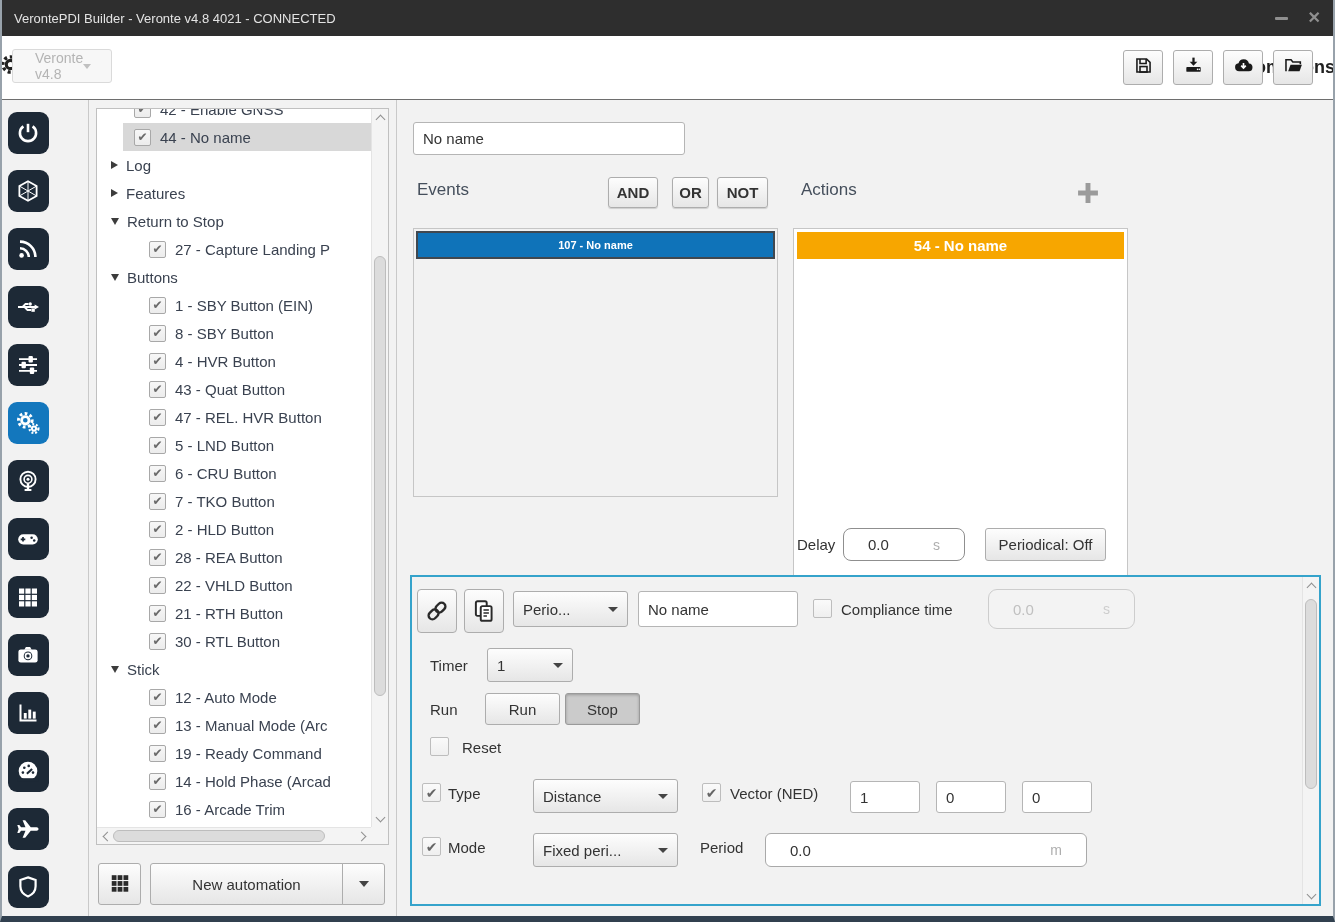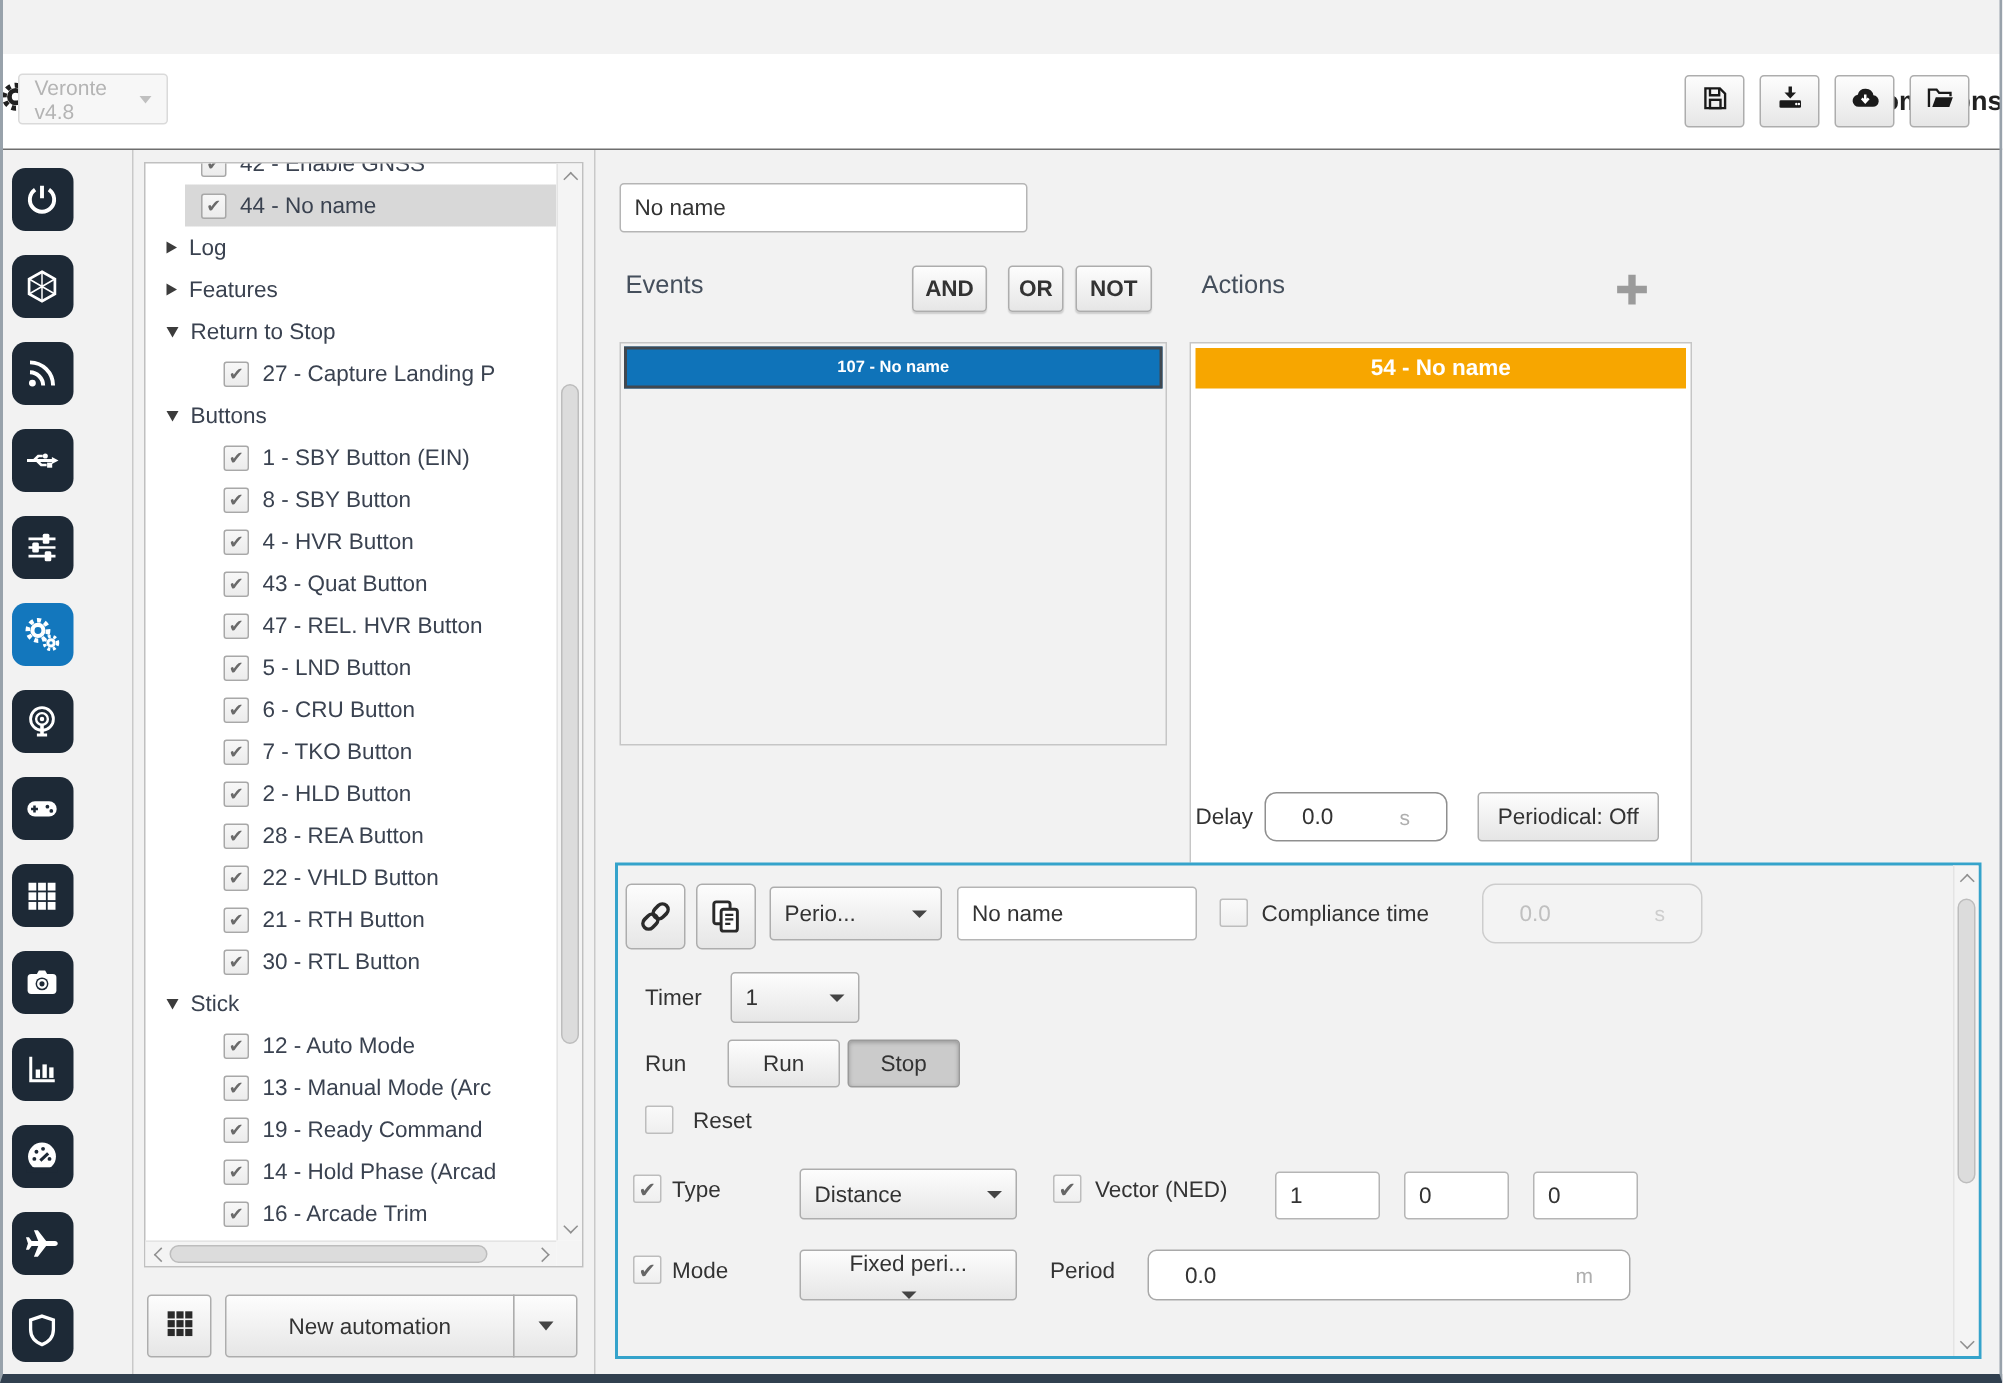--- a/index.html
+++ b/index.html
@@ -10,21 +10,21 @@
   .titlebar{position:absolute;top:0;left:0;right:0;height:36px;background:#2e2e2e;display:flex;align-items:center;padding:0 14px;box-sizing:border-box;}
   .titlebar .tb-title{color:#e3e3e3;font-size:13px;}
   .tb-controls{margin-left:auto;display:flex;align-items:center;gap:20px;}
   .min-dash{display:inline-block;width:13px;height:3px;background:#8f8f8f;border-radius:1px;}
   .close-x{color:#8f8f8f;font-size:16px;font-weight:bold;line-height:16px;}
 
   
   .header{position:absolute;top:36px;left:0;right:0;height:64px;background:#fff;border-bottom:1px solid #6e6e6e;box-sizing:border-box;}
   .header-title{position:absolute;inset:0;display:flex;align-items:center;justify-content:space-between;gap:9px;font-weight:bold;font-size:18px;color:#212121;}
   .header-title .icon svg{display:block;}
-  .device-dd{position:absolute;left:12px;top:13px;width:100px;height:34px;background:#f7f7f7;border:1px solid #dadada;border-radius:3px;display:flex;align-items:center;justify-content:space-between;padding:0 10px;box-sizing:border-box;color:#b4b4b4;font-size:14px;}
+  .device-dd{position:absolute;left:12px;top:13px;width:100px;height:34px;background:#f7f7f7;border:1px solid #dadada;border-radius:3px;display:flex;align-items:center;justify-content:space-between;padding:0 22px;box-sizing:border-box;color:#b4b4b4;font-size:14px;}
   .device-dd .tri{border-top:5px solid #c0c0c0;border-left:4px solid transparent;border-right:4px solid transparent;width:0;height:0;}
   .toolbar{position:absolute;right:22px;top:14px;display:flex;gap:10px;}
   .tool-btn{width:38px;height:33px;background:linear-gradient(#fdfdfd,#e6e6e6);border:1px solid #adadad;border-radius:3px;display:flex;align-items:center;justify-content:center;color:#1a1a1a;}
 
   
   .rail{position:absolute;left:0;top:100px;width:56px;bottom:0;display:flex;flex-direction:column;align-items:center;padding-top:12px;gap:16px;box-sizing:border-box;}
   .rail-btn{width:41px;height:42px;border-radius:9px;background:#1d2936;display:flex;align-items:center;justify-content:center;color:#fff;flex:0 0 auto;}
   .rail-btn.active{background:#1377bd;}
   .rail-btn svg{display:block;}
 
@@ -97,20 +97,27 @@
   .vec-wrap{position:absolute;left:438px;top:204px;display:flex;gap:16px;}
   .vec-wrap input{width:70px;height:32px;}
   .period-input{position:absolute;left:353px;top:256px;width:322px;height:34px;border-radius:6px;border:1px solid #a9a9a9;}
   .escroll{position:absolute;top:0;right:0;bottom:0;width:17px;background:#f4f4f4;border-left:1px solid #e4e4e4;box-sizing:border-box;}
 </style>
 </head>
 <body>
 
 <div class="window">
 
+  <div class="titlebar">
+    <span class="tb-title">VerontePDI Builder - Veronte v4.8 4021 - CONNECTED</span>
+    <span class="tb-controls">
+      <span class="min-dash"></span>
+      <span class="close-x">✕</span>
+    </span>
+  </div>
 
   <div class="header">
     <div class="header-title">
       <span class="icon" id="header-gear" style="color: rgb(33, 33, 33);">
           <svg width="27" height="27" viewBox="0 0 24 24">
             <circle cx="9.3" cy="9.3" r="6.8" stroke="currentColor" fill="none" stroke-width="3" stroke-dasharray="2.7 2.5"></circle>
             <circle cx="9.3" cy="9.3" r="3.7" stroke="currentColor" fill="none" stroke-width="2.8"></circle>
             <circle cx="18" cy="17.6" r="4.4" stroke="currentColor" fill="none" stroke-width="2.2" stroke-dasharray="1.9 1.8"></circle>
             <circle cx="18" cy="17.6" r="2.1" stroke="currentColor" fill="none" stroke-width="2"></circle>
           </svg>
@@ -543,21 +550,21 @@
     <span class="ecb" style="left:290px;top:206px;">✔</span>
     <span class="elabel" style="left:318px;top:208px;">Vector (NED)</span>
     <div class="vec-wrap" id="vec-wrap">
         <input class="input" value="1" style="">
         <input class="input" value="0" style="">
         <input class="input" value="0" style="">
       </div>
 
     <span class="ecb" style="left:10px;top:260px;">✔</span>
     <span class="elabel" style="left:36px;top:262px;">Mode</span>
-    <div class="dd" style="left:121px;top:256px;width:145px;height:34px;flex-direction:column;">
+    <div class="dd" style="left:121px;top:256px;width:145px;height:34px;">
       <span>Fixed peri...</span>
       <span class="tri-dark" style="border-top-width:5px;"></span>
     </div>
     <span class="elabel" style="left:288px;top:262px;">Period</span>
     <div class="unit-input period-input">
       <input value="0.0" style="">
       <span class="unit">m</span>
     </div>
 
     <div class="escroll">

